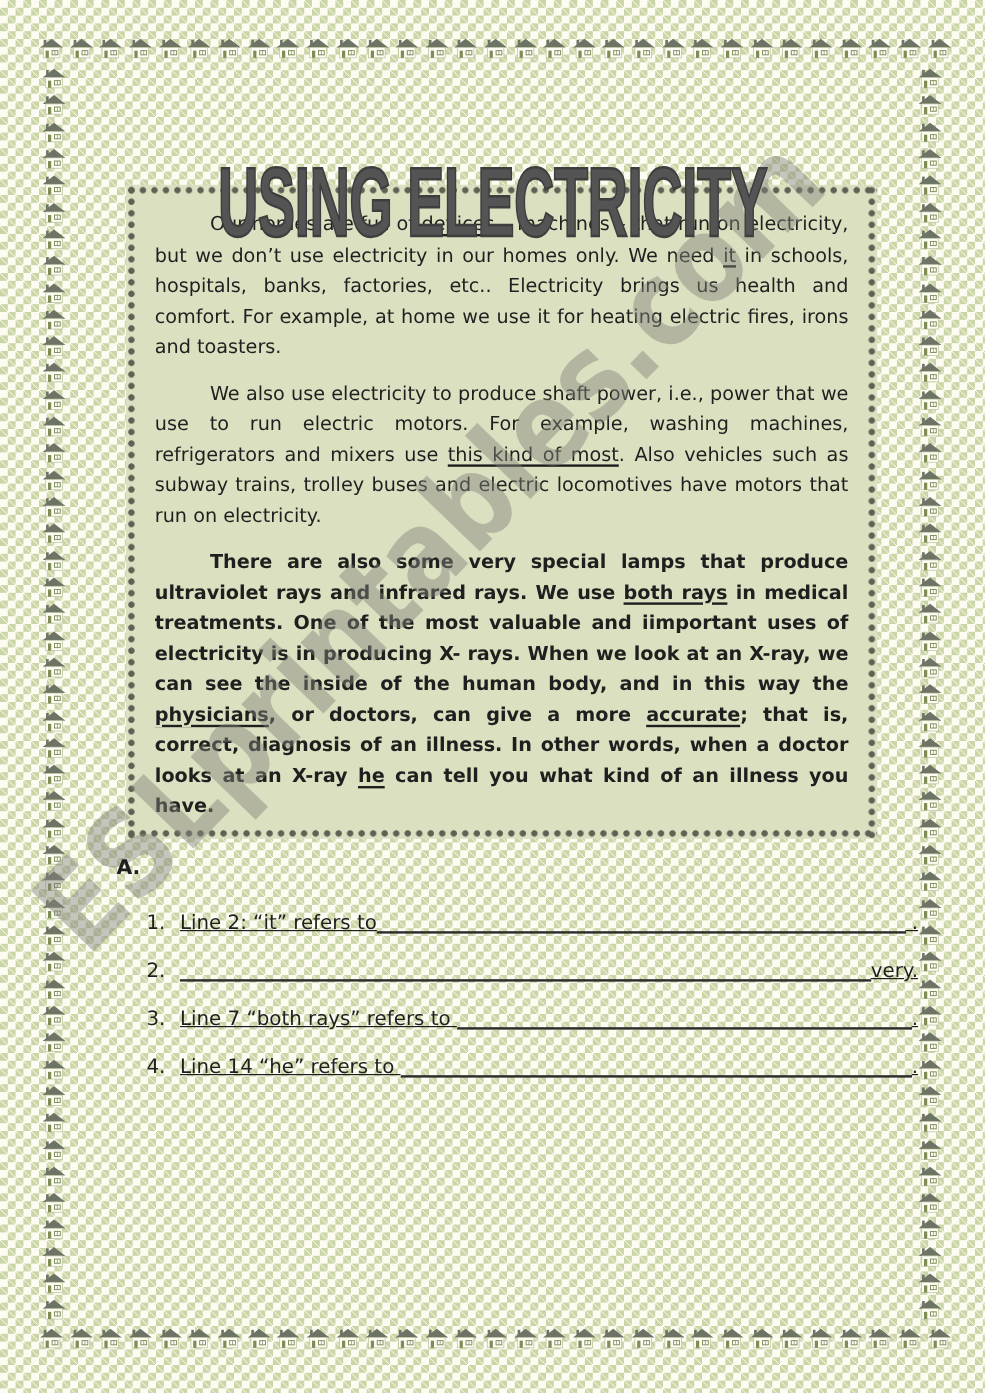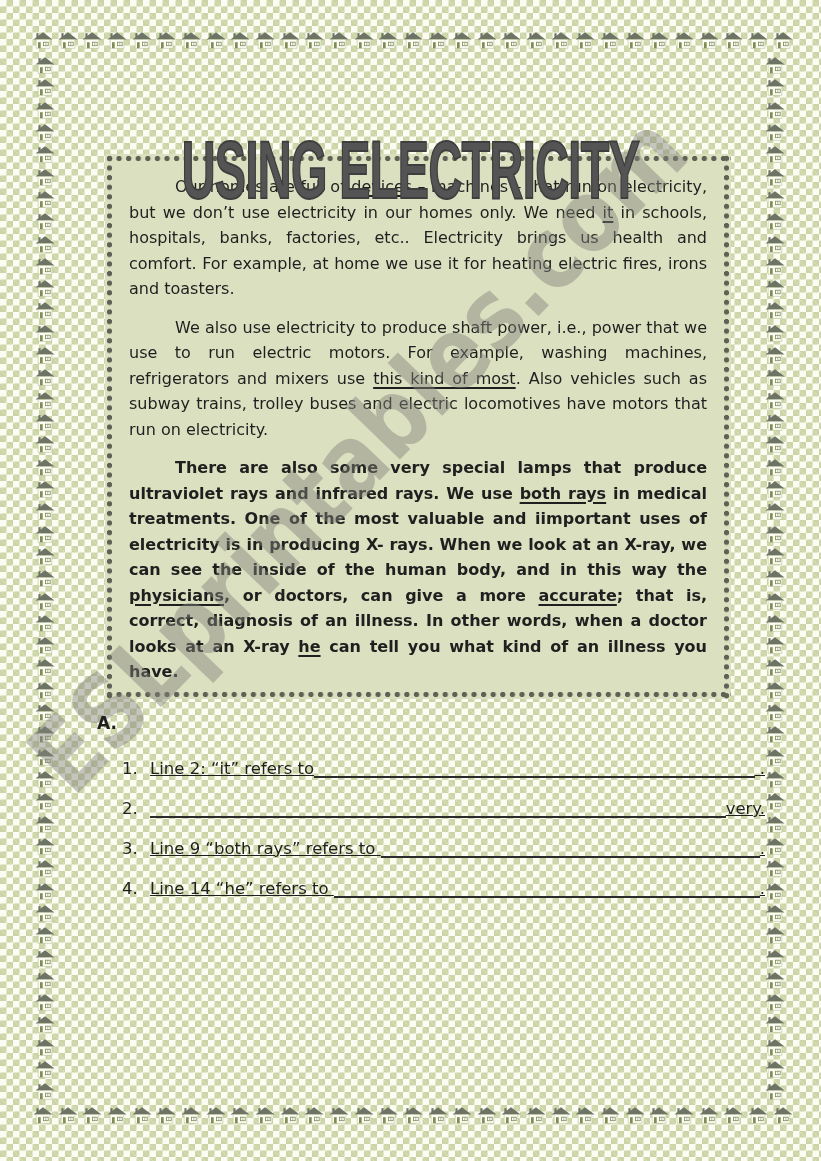--- a/index.html
+++ b/index.html
@@ -1370,21 +1370,21 @@
         <span class="blank"></span>
         <span class="qsuffix"> .</span>
       </div>
       <div class="q">
         <span class="qnum">2.</span>
         <span class="blank"></span>
         <span class="qsuffix">very.</span>
       </div>
       <div class="q">
         <span class="qnum">3.</span>
-        <span class="qtext">Line 9 “both rays” refers to </span>
+        <span class="qtext">Line 7 “both rays” refers to </span>
         <span class="blank"></span>
         <span class="qsuffix">.</span>
       </div>
       <div class="q">
         <span class="qnum">4.</span>
         <span class="qtext">Line 14 “he” refers to </span>
         <span class="blank"></span>
         <span class="qsuffix">.</span>
       </div>
     </div>

